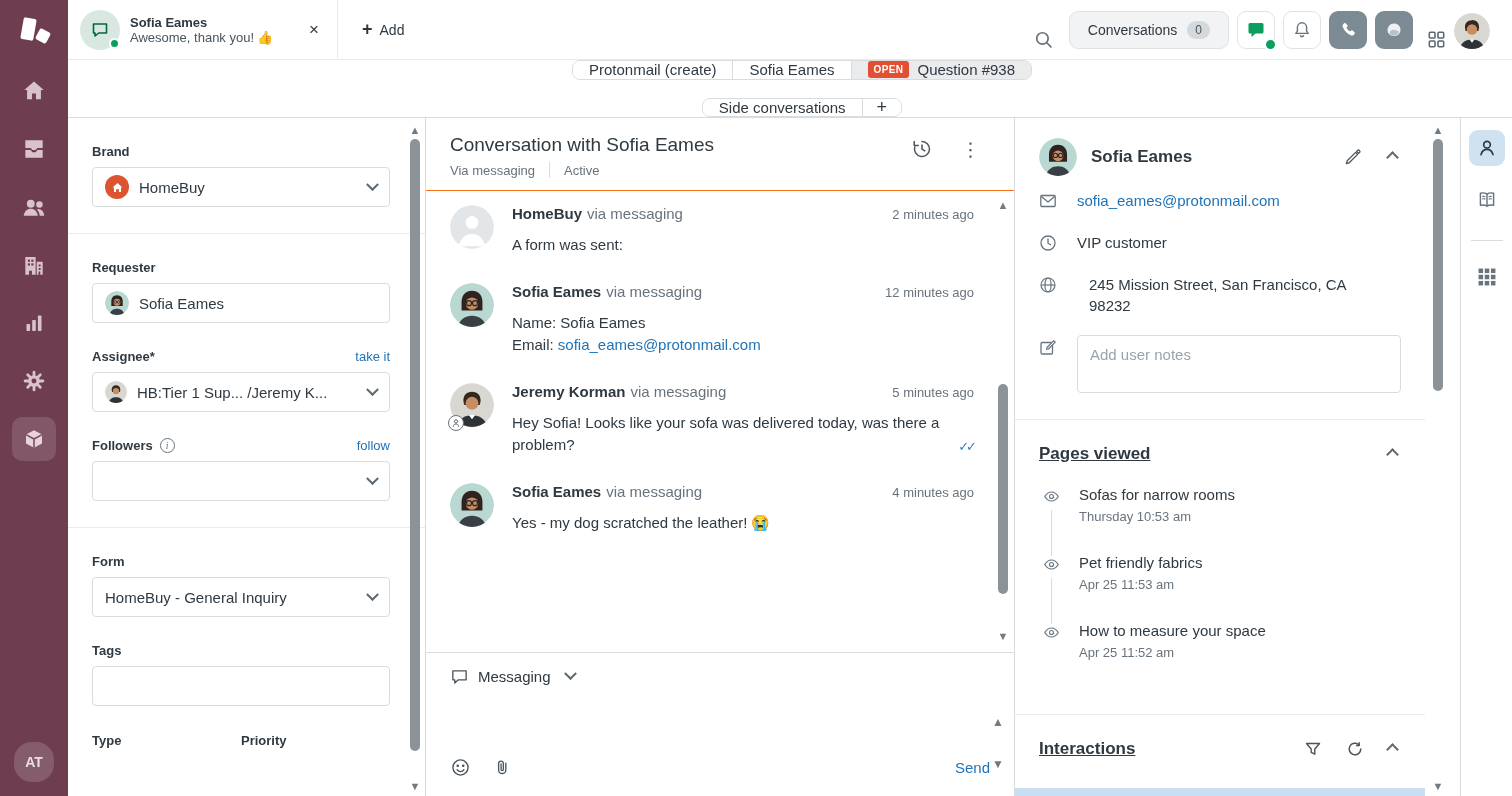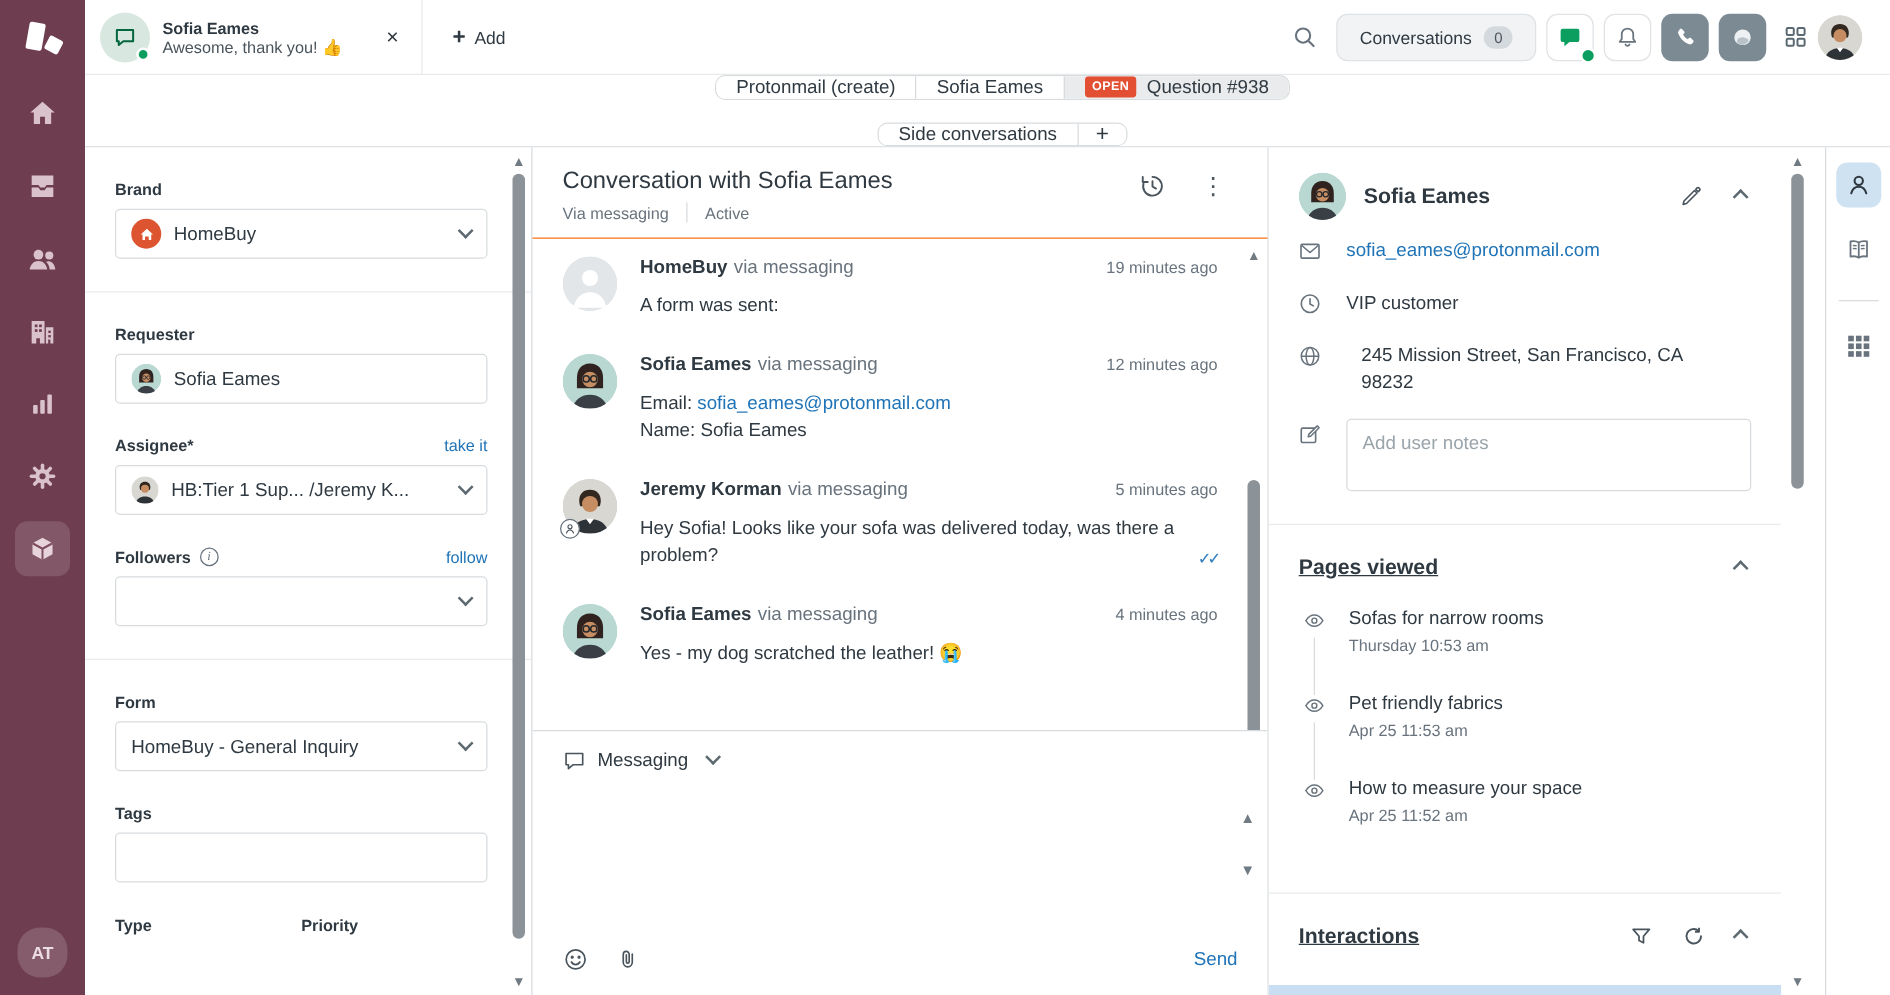--- a/index.html
+++ b/index.html
@@ -24,21 +24,21 @@
   .topbar { height:60px; display:flex; align-items:center; border-bottom:1px solid #e8eaec; background:#fff; }
   .conv-tab { width:270px; height:60px; display:flex; align-items:center; gap:10px; padding:0 14px 0 12px; border-right:1px solid #e8eaec; cursor:pointer; }
   .conv-tab-avatar { width:40px; height:40px; border-radius:50%; background:#d8e8e1; position:relative; display:flex; align-items:center; justify-content:center; flex-shrink:0; }
   .conv-tab-avatar .dot { position:absolute; right:0; bottom:1px; width:11px; height:11px; border-radius:50%; background:#0b9e5e; border:2px solid #fff; }
   .conv-tab-texts { flex:1; min-width:0; }
   .conv-tab-title { font-size:13px; font-weight:bold; }
   .conv-tab-sub { font-size:13px; color:#49545c; white-space:nowrap; }
   .conv-close { font-size:17px; color:#2f3941; cursor:pointer; padding:2px 4px; }
   .add-btn { display:flex; align-items:center; gap:7px; margin-left:24px; font-size:14px; cursor:pointer; }
   .add-btn .plus { font-size:18px; font-weight:bold; }
-  .topbar-right { margin-left:auto; display:flex; align-items:center; gap:8px; padding-right:22px; }
+  .topbar-right { margin-left:auto; display:flex; align-items:flex-end; gap:8px; padding-right:22px; }
   .tb-icon-btn { width:38px; height:38px; border-radius:9px; display:flex; align-items:center; justify-content:center; cursor:pointer; }
   .tb-white { background:#fff; border:1px solid #e0e3e6; position:relative; }
   .tb-slate { background:#7c8a93; }
   .chat-dot { position:absolute; right:-3px; bottom:-3px; width:13px; height:13px; border-radius:50%; background:#0b9e5e; border:2px solid #fff; }
   .conversations-btn { height:38px; display:flex; align-items:center; gap:10px; padding:0 18px; background:#f1f3f5; border:1px solid #e0e3e6; border-radius:9px; cursor:pointer; }
   .conversations-btn .cbadge { background:#d4d9dd; color:#49545c; border-radius:10px; font-size:12px; padding:2px 8px; }
   .tb-avatar { width:36px; height:36px; border-radius:50%; overflow:hidden; cursor:pointer; flex-shrink:0; }
   .tb-avatar svg, .msg-avatar svg, .mini-avatar svg, .card-avatar svg { display:block; width:100%; height:100%; }
 
   
@@ -97,21 +97,21 @@
   .msg-top { display:flex; align-items:baseline; }
   .msg-author { font-size:15px; font-weight:bold; }
   .msg-via { font-size:15px; color:#68737d; margin-left:5px; }
   .msg-time { margin-left:auto; font-size:13px; color:#68737d; }
   .msg-body { margin-top:12px; font-size:15px; line-height:1.5; color:#2f3941; position:relative; padding-right:34px; }
   .msg-body a { color:#1f73b7; text-decoration:none; cursor:pointer; }
   .receipt { position:absolute; right:0; bottom:0; color:#337fbf; font-size:13px; letter-spacing:-3px; }
   .msgs .vscroll { right:3px; top:8px; bottom:10px; }
 
   
-  .composer { border-top:1px solid #d8dcde; height:212px; position:relative; display:flex; flex-direction:column; }
+  .composer { border-top:1px solid #d8dcde; height:144px; position:relative; display:flex; flex-direction:column; }
   .composer-chan { display:flex; align-items:center; gap:9px; padding:14px 24px 0; font-size:15px; cursor:pointer; }
   .composer-chan .chev { margin-left:2px; }
   .composer-body { flex:1; }
   .composer-scroll { position:absolute; right:10px; top:62px; display:flex; flex-direction:column; gap:28px; color:#6f7a82; font-size:12px; }
   .composer-scroll span { cursor:pointer; }
   .composer-bar { display:flex; align-items:center; gap:22px; padding:0 24px 18px; }
   .composer-bar .send { margin-left:auto; color:#1f73b7; font-size:15px; cursor:pointer; }
   .icon-btn { cursor:pointer; display:flex; align-items:center; }
 
   
@@ -440,21 +440,21 @@
                     <circle cx="24" cy="24" r="24" fill="#e3e6e8"></circle>
                     <circle cx="24" cy="19" r="7" fill="#fff"></circle>
                     <path d="M9.5 45c2-9.5 7.8-13.5 14.5-13.5S36.5 35.5 38.5 45z" fill="#fff"></path>
                   </svg>
               </div>
             </div>
             <div class="msg-main">
               <div class="msg-top">
                 <span class="msg-author">HomeBuy</span>
                 <span class="msg-via">via messaging</span>
-                <span class="msg-time">19 minutes ago</span>
+                <span class="msg-time">2 minutes ago</span>
               </div>
               <div class="msg-body">A form was sent:</div>
             </div>
           </div>
 
           <div class="msg">
             <div class="msg-avatar-wrap">
               <div class="msg-avatar">
                 <svg viewBox="0 0 48 48">
                     <circle cx="24" cy="24" r="24" fill="#b9d8d2"></circle>
@@ -469,22 +469,22 @@
                   </svg>
               </div>
             </div>
             <div class="msg-main">
               <div class="msg-top">
                 <span class="msg-author">Sofia Eames</span>
                 <span class="msg-via">via messaging</span>
                 <span class="msg-time">12 minutes ago</span>
               </div>
               <div class="msg-body">
+                <div>Name: Sofia Eames</div>
                 <div><span>Email: </span><a>sofia_eames@protonmail.com</a></div>
-                <div>Name: Sofia Eames</div>
               </div>
             </div>
           </div>
 
           <div class="msg">
             <div class="msg-avatar-wrap">
               <div class="msg-avatar">
                 <svg viewBox="0 0 48 48">
                     <circle cx="24" cy="24" r="24" fill="#d9d7d2"></circle>
                     <path d="M24 9.5c-6.2 0-9.4 4.2-9.4 9.4 0 2 .4 3.8 1 5.2h16.8c.6-1.4 1-3.2 1-5.2 0-5.2-3.2-9.4-9.4-9.4z" fill="#33281f"></path>

